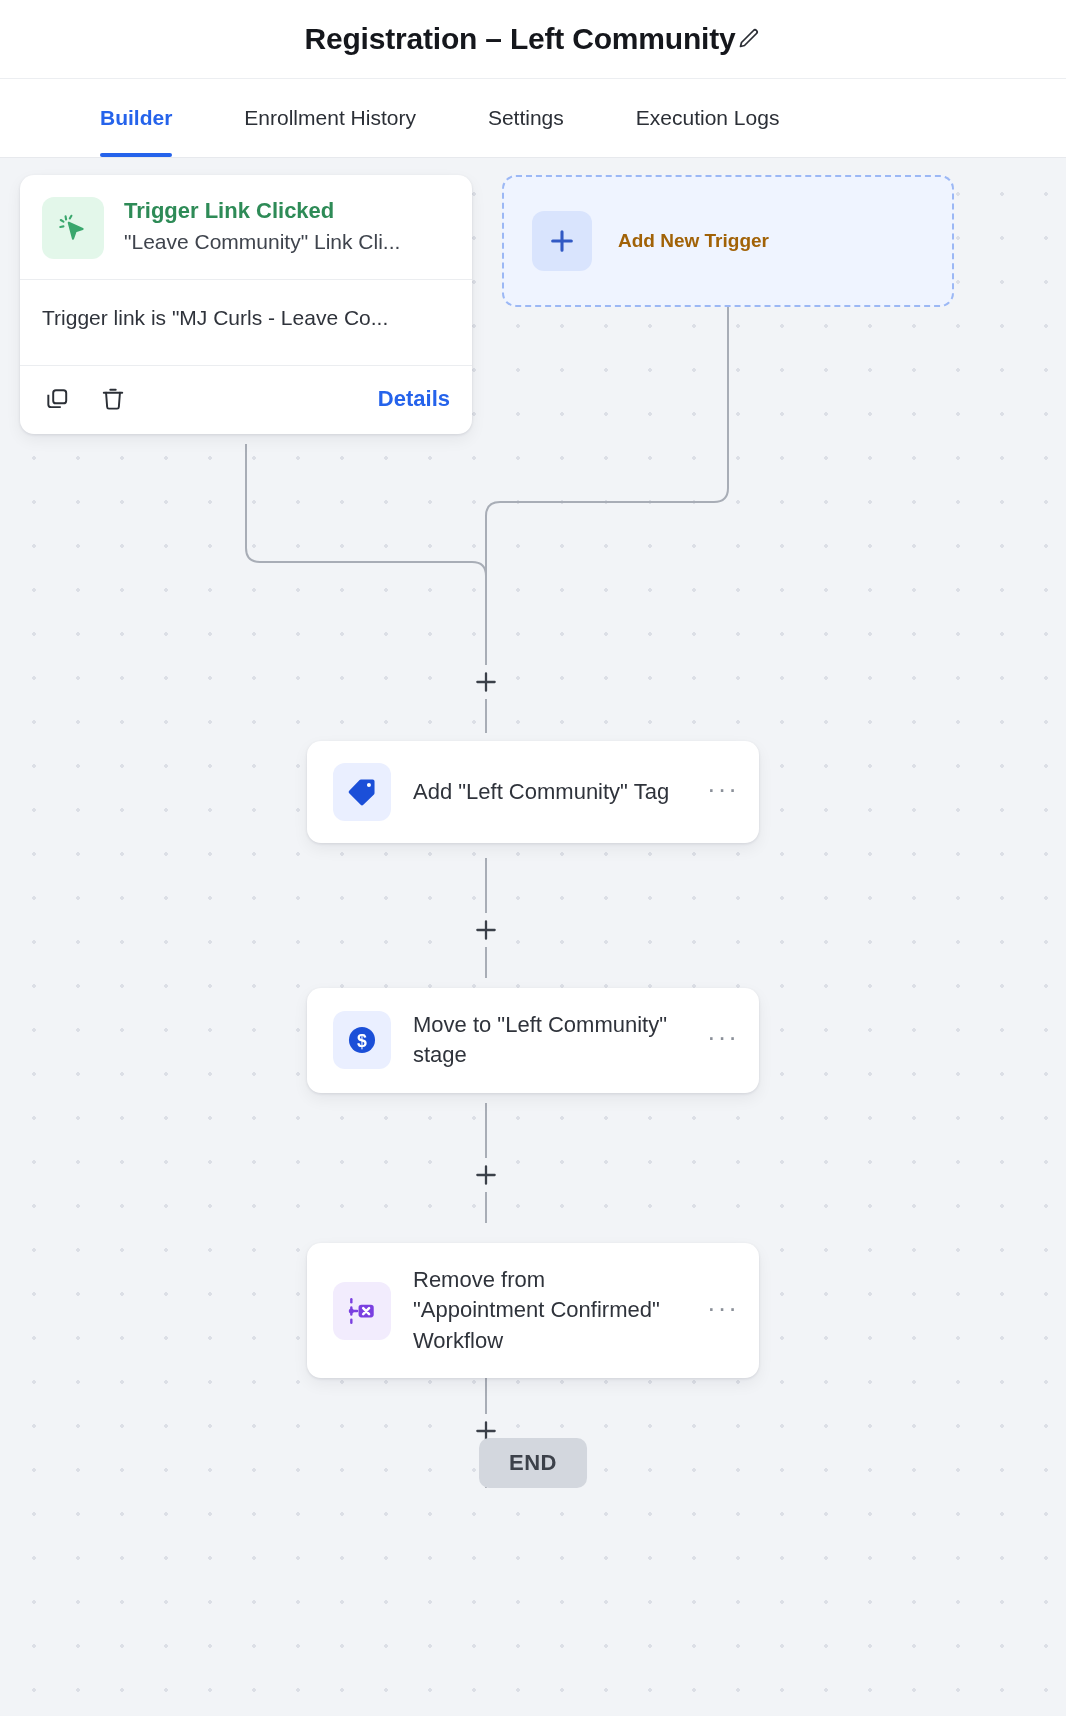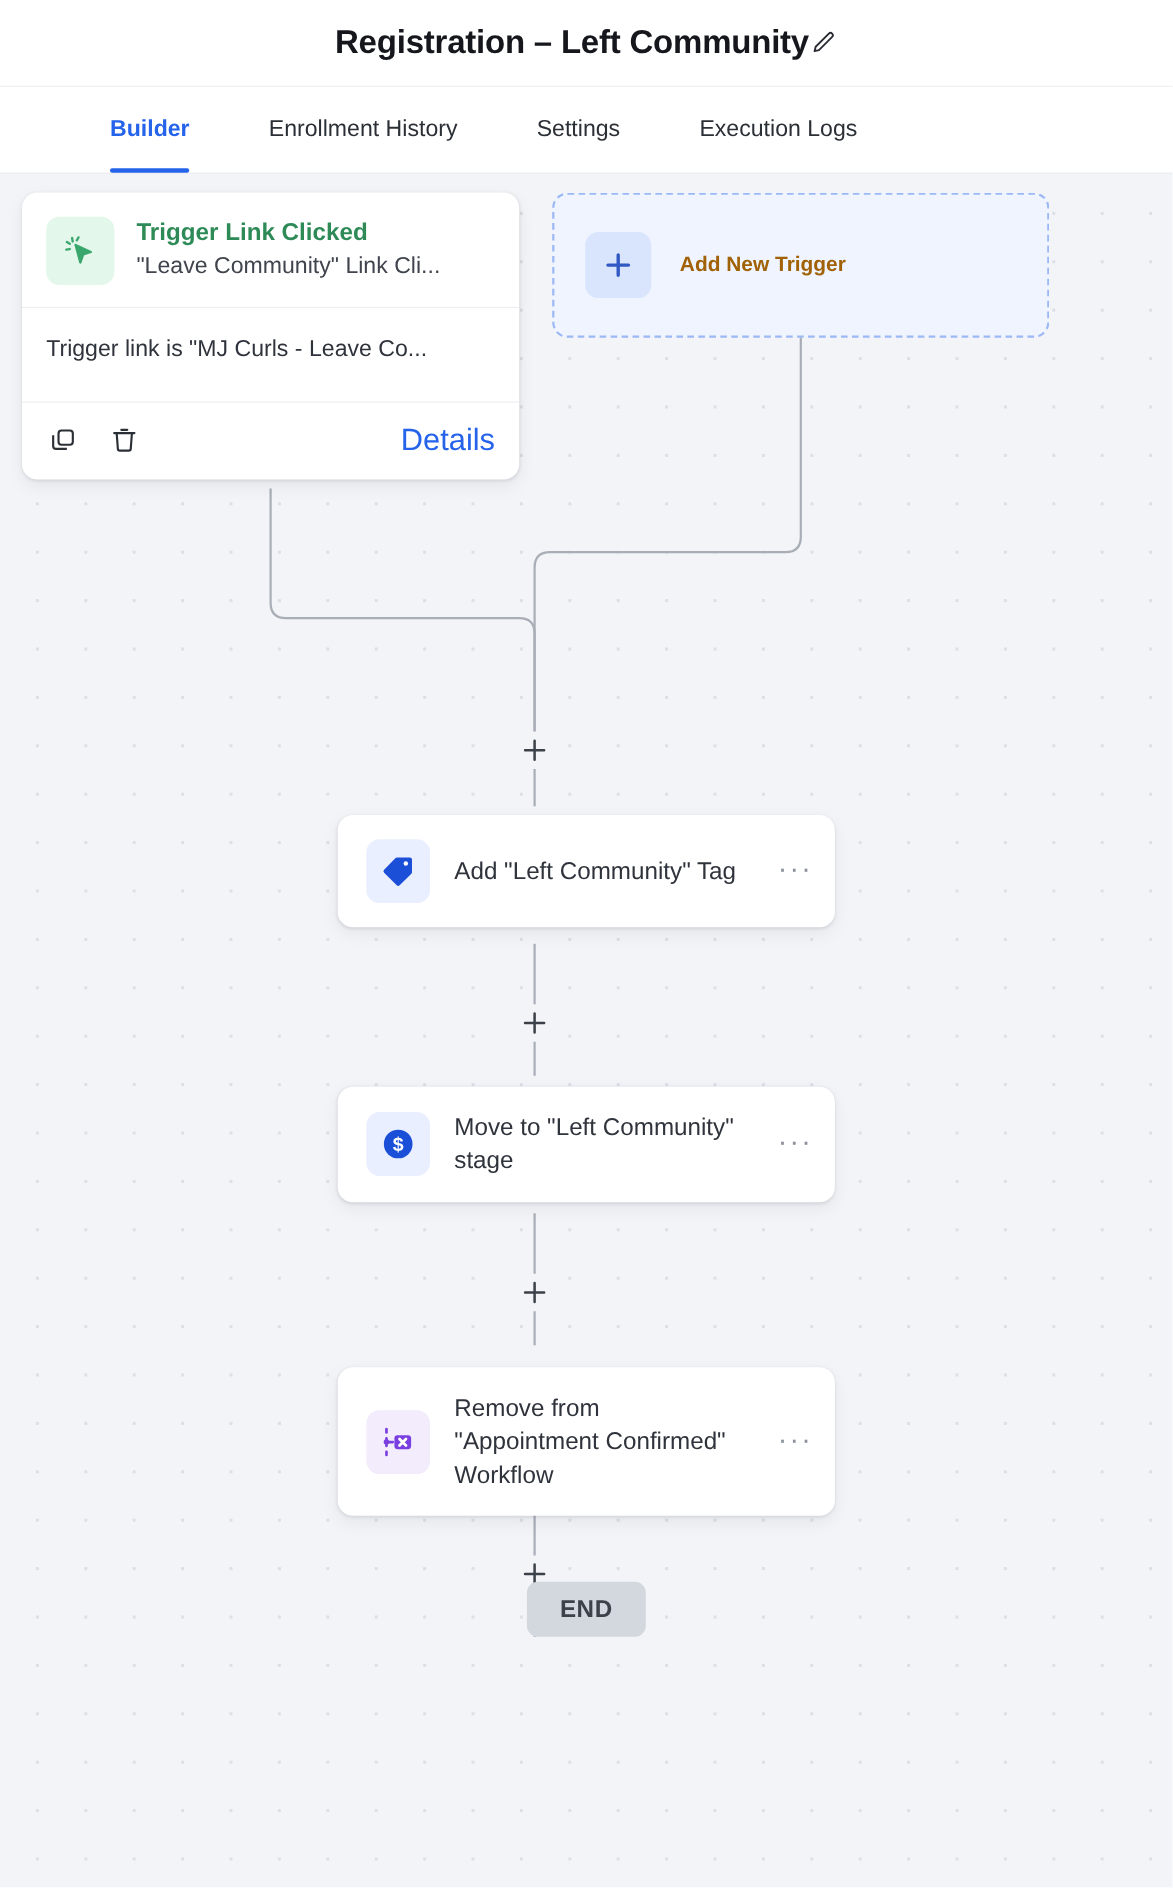--- a/index.html
+++ b/index.html
@@ -95,21 +95,21 @@
     padding: 18px 22px 20px 22px;
     border-top: 1px solid #ebedf0;
   }
   .foot-actions { display: flex; align-items: center; gap: 26px; }
   .icon-btn {
     width: 30px; height: 30px; display: flex; align-items: center; justify-content: center;
     color: #2b2f36; cursor: pointer; background: none; border: none; padding: 0;
   }
   .details-link {
     margin-left: auto;
-    font-size: 28px; font-weight: 400; color: #2563eb; cursor: pointer;
+    font-size: 22px; font-weight: 700; color: #2563eb; cursor: pointer;
   }
 
   
   .add-trigger {
     position: absolute; left: 502px; top: 17px;
     width: 452px; height: 132px;
     background: #eff4ff;
     border: 2px dashed #9cb8f5;
     border-radius: 14px;
     display: flex; align-items: center;

